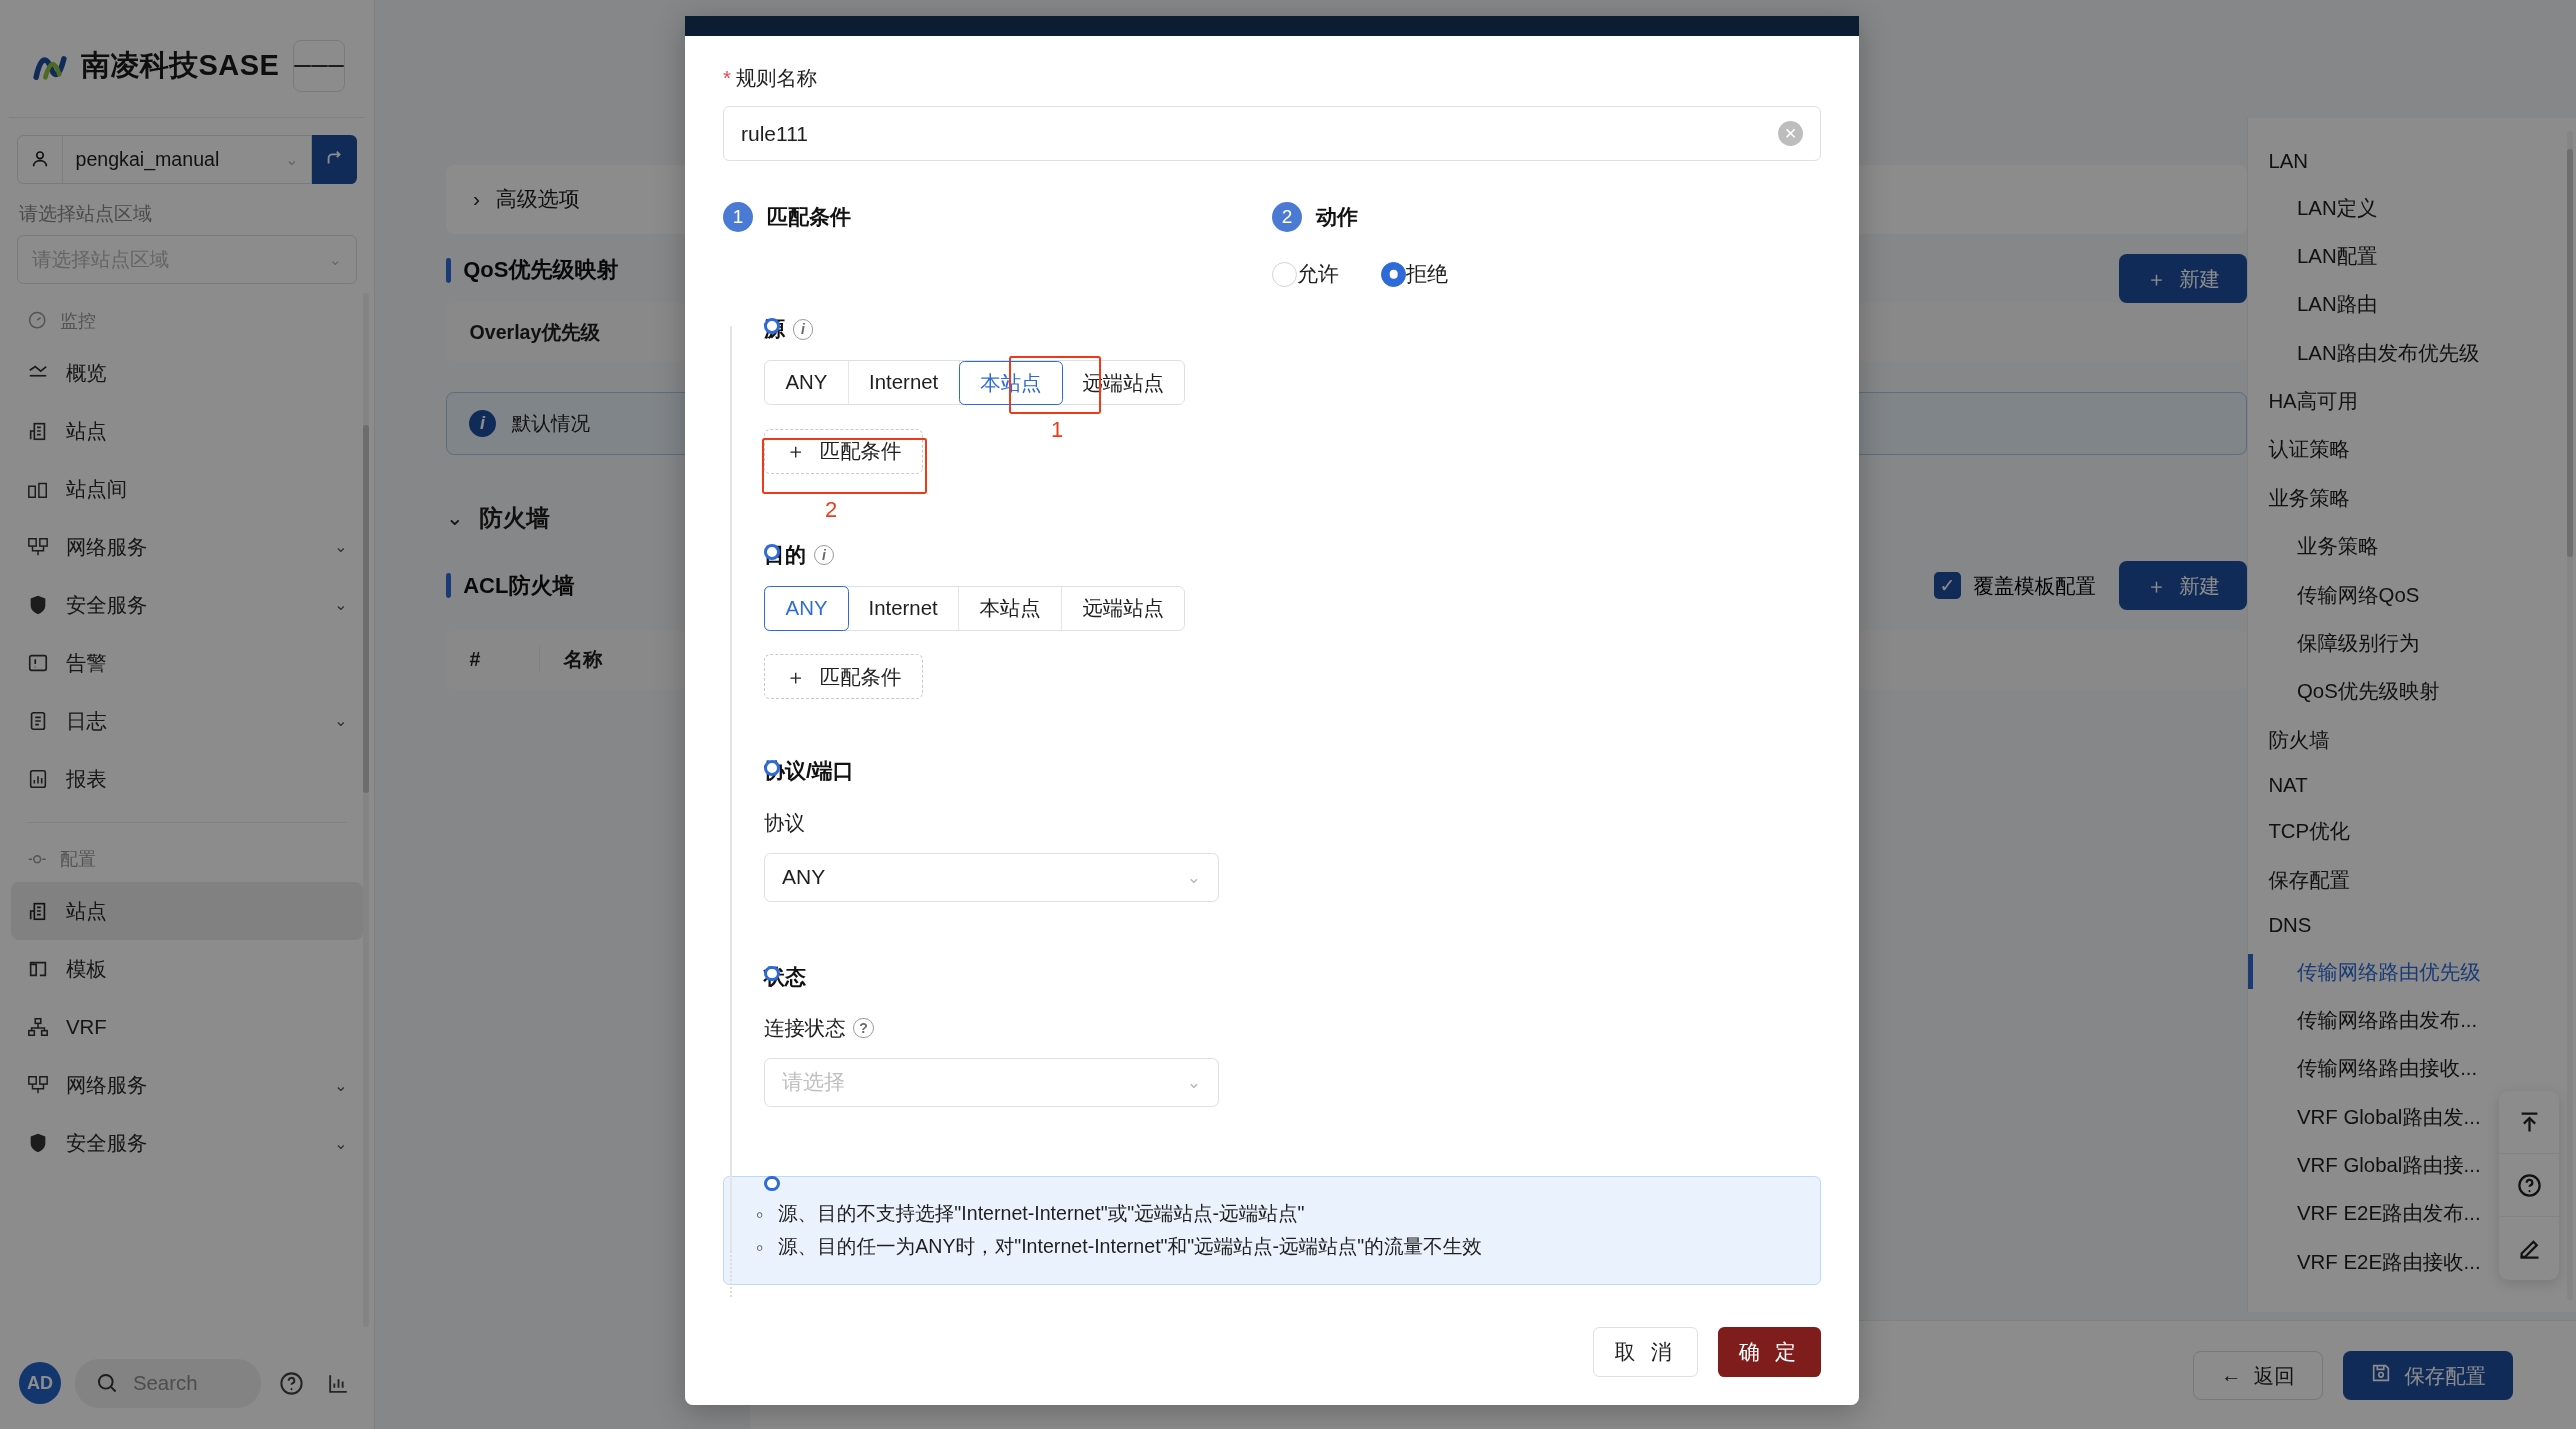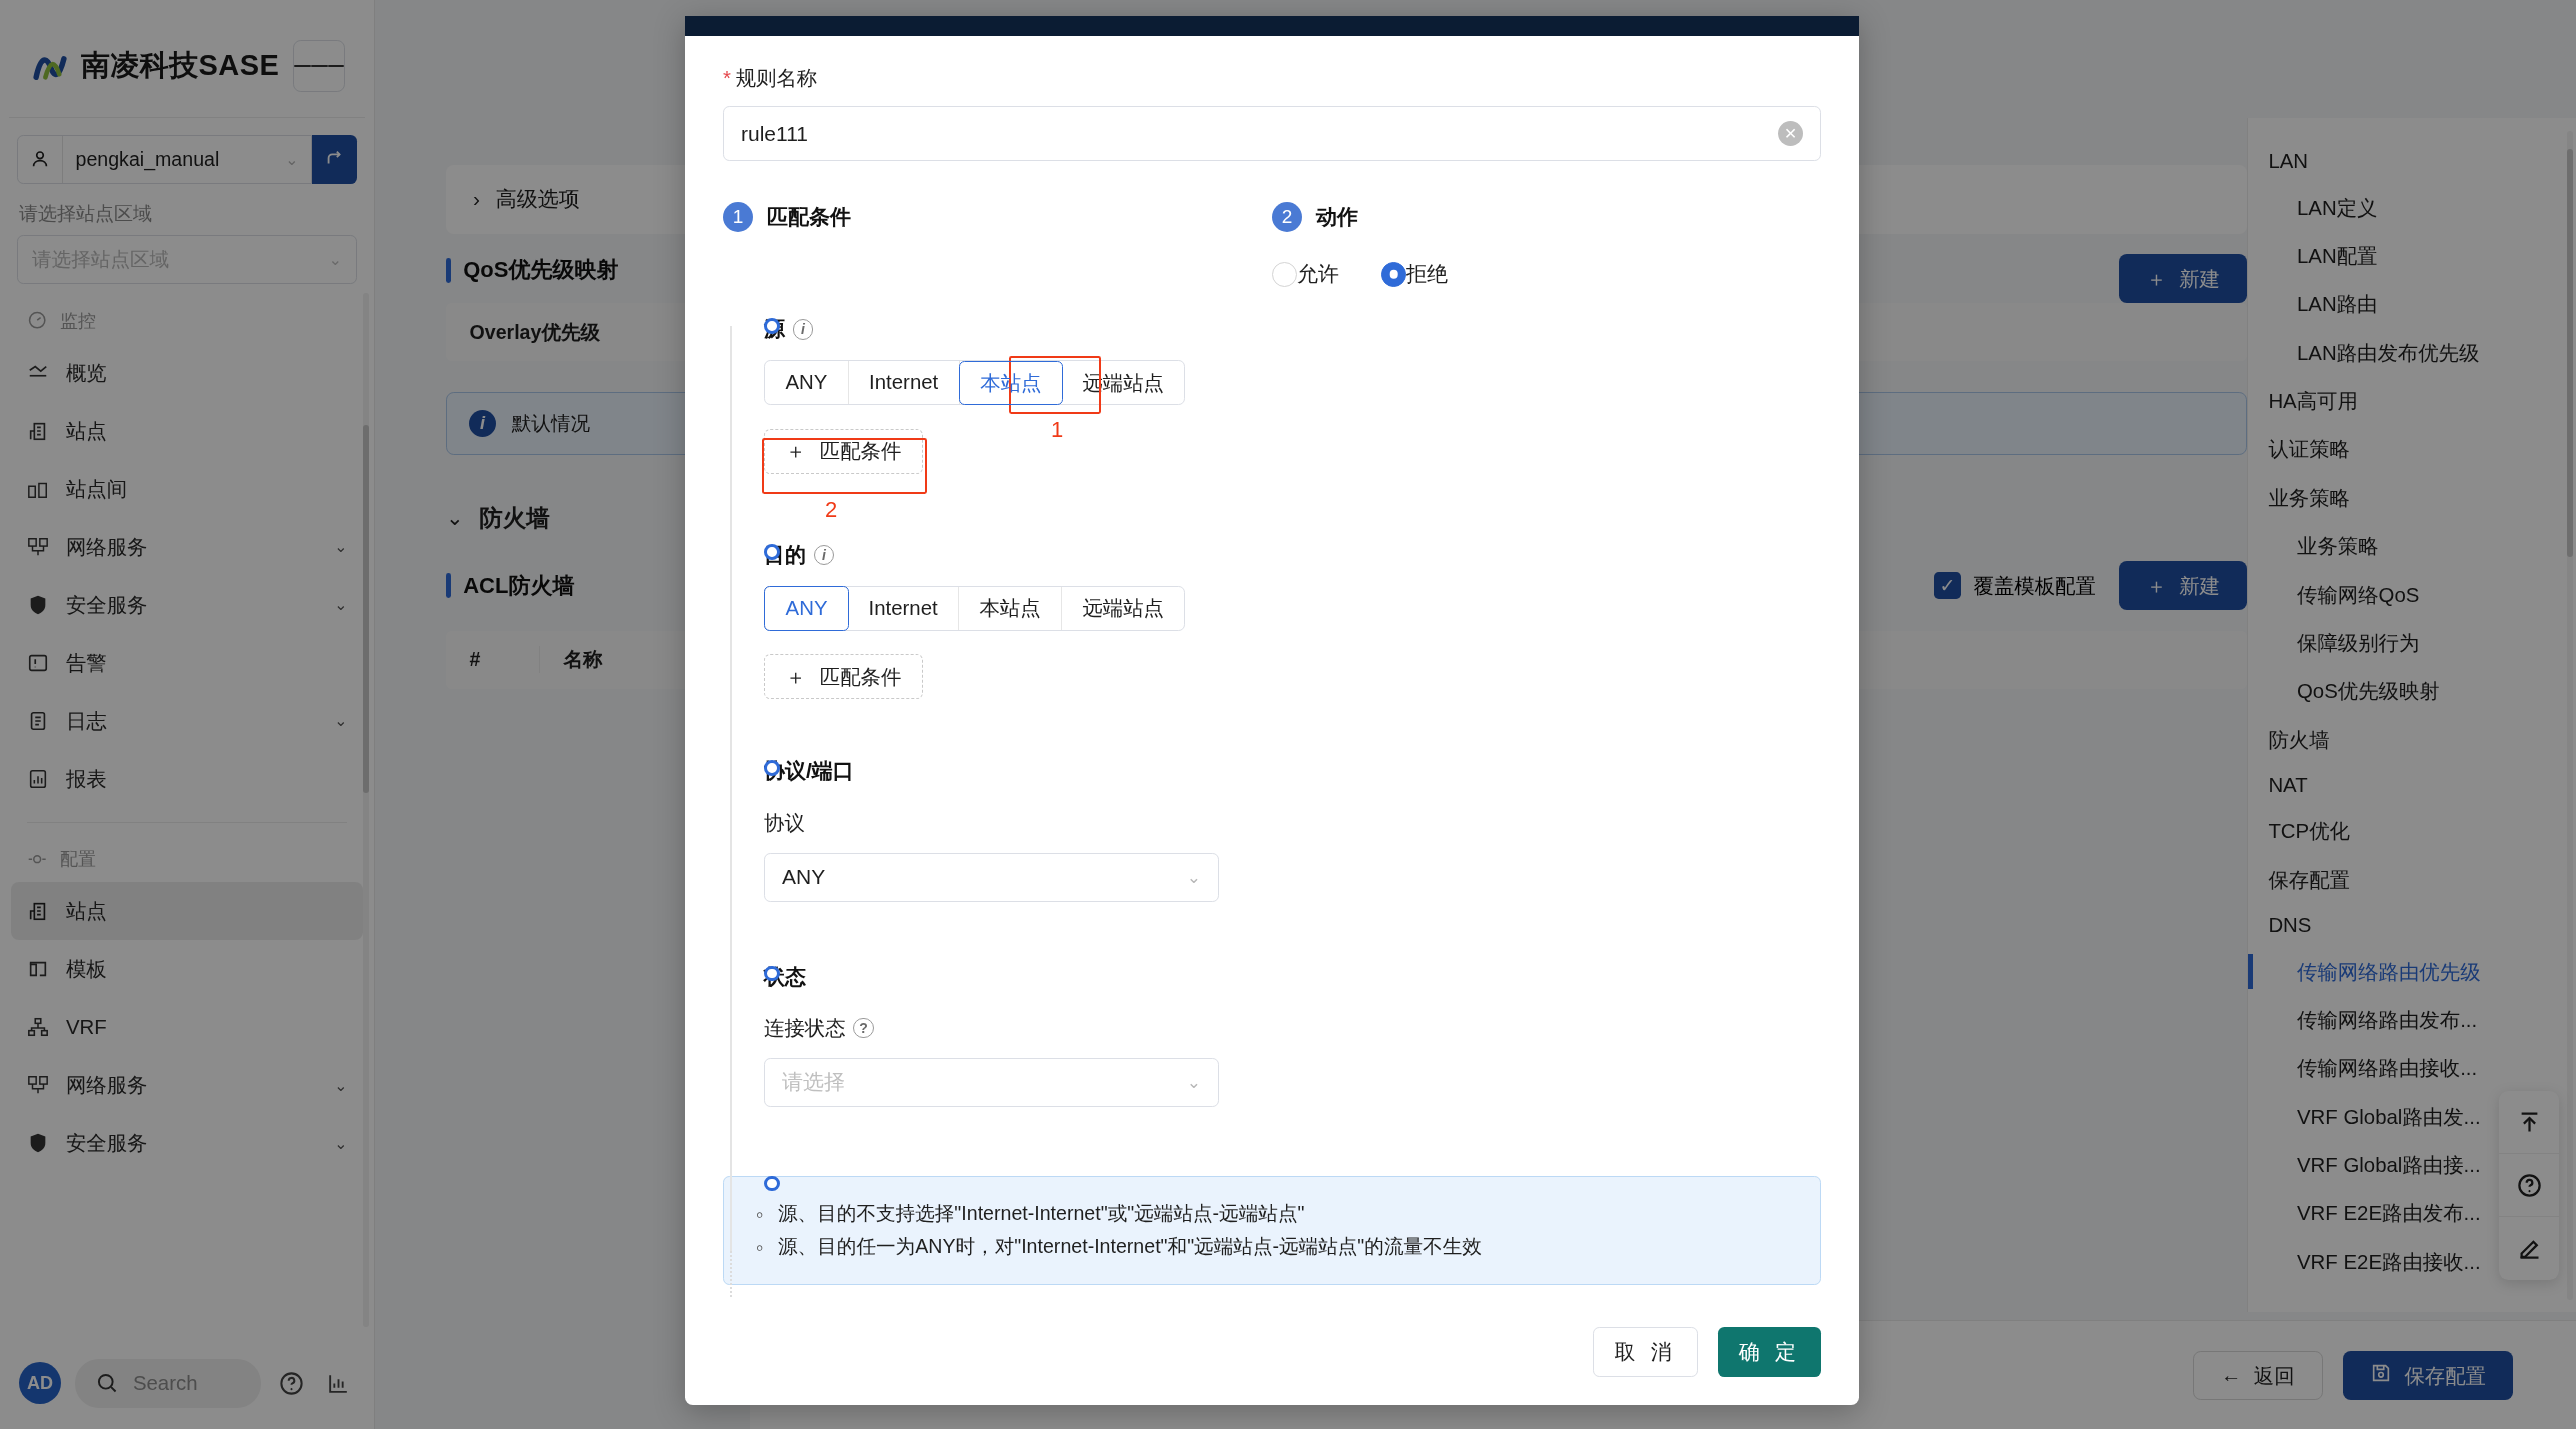--- a/index.html
+++ b/index.html
@@ -204,21 +204,21 @@
 
   .notice {
     background: #eaf3fd; border: 0.8px solid #bcd9f5; border-radius: 6.3px; padding: 20.4px 27px; margin-top: 27px;
   }
   .notice li { list-style: none; font-size: 19.6px; color: #1f1f1f; line-height: 1.7; position: relative; padding-left: 27px; }
   .notice li::before { content:"◦"; position:absolute; left: 4.7px; top: -1.6px; font-size: 22px; color: #555; }
 
   .modal-footer { height: 107px; display: flex; align-items: center; justify-content: flex-end; gap: 20.4px; padding: 0 38px; }
   .btn-cancel { height: 50px; min-width: 94px; border: 0.8px solid #dcdfe6; border-radius: 6.3px; background: #fff;
                 display:inline-flex; align-items:center; justify-content:center; font-size: 21px; color: #1f1f1f; letter-spacing: 4.7px; padding: 0 20.4px; }
-  .btn-ok { height: 50px; min-width: 94px; border-radius: 6.3px; background: #0f766e; color: #fff;
+  .btn-ok { height: 50px; min-width: 94px; border-radius: 6.3px; background: #7f1d1d; color: #fff;
             display:inline-flex; align-items:center; justify-content:center; font-size: 21px; letter-spacing: 4.7px; padding: 0 20.4px; }
 
   .truncate { overflow: hidden; white-space: nowrap; text-overflow: ellipsis; }
 </style>
 </head>
 <body>
 
 <div id="root">
 
   <div id="app-layer">

